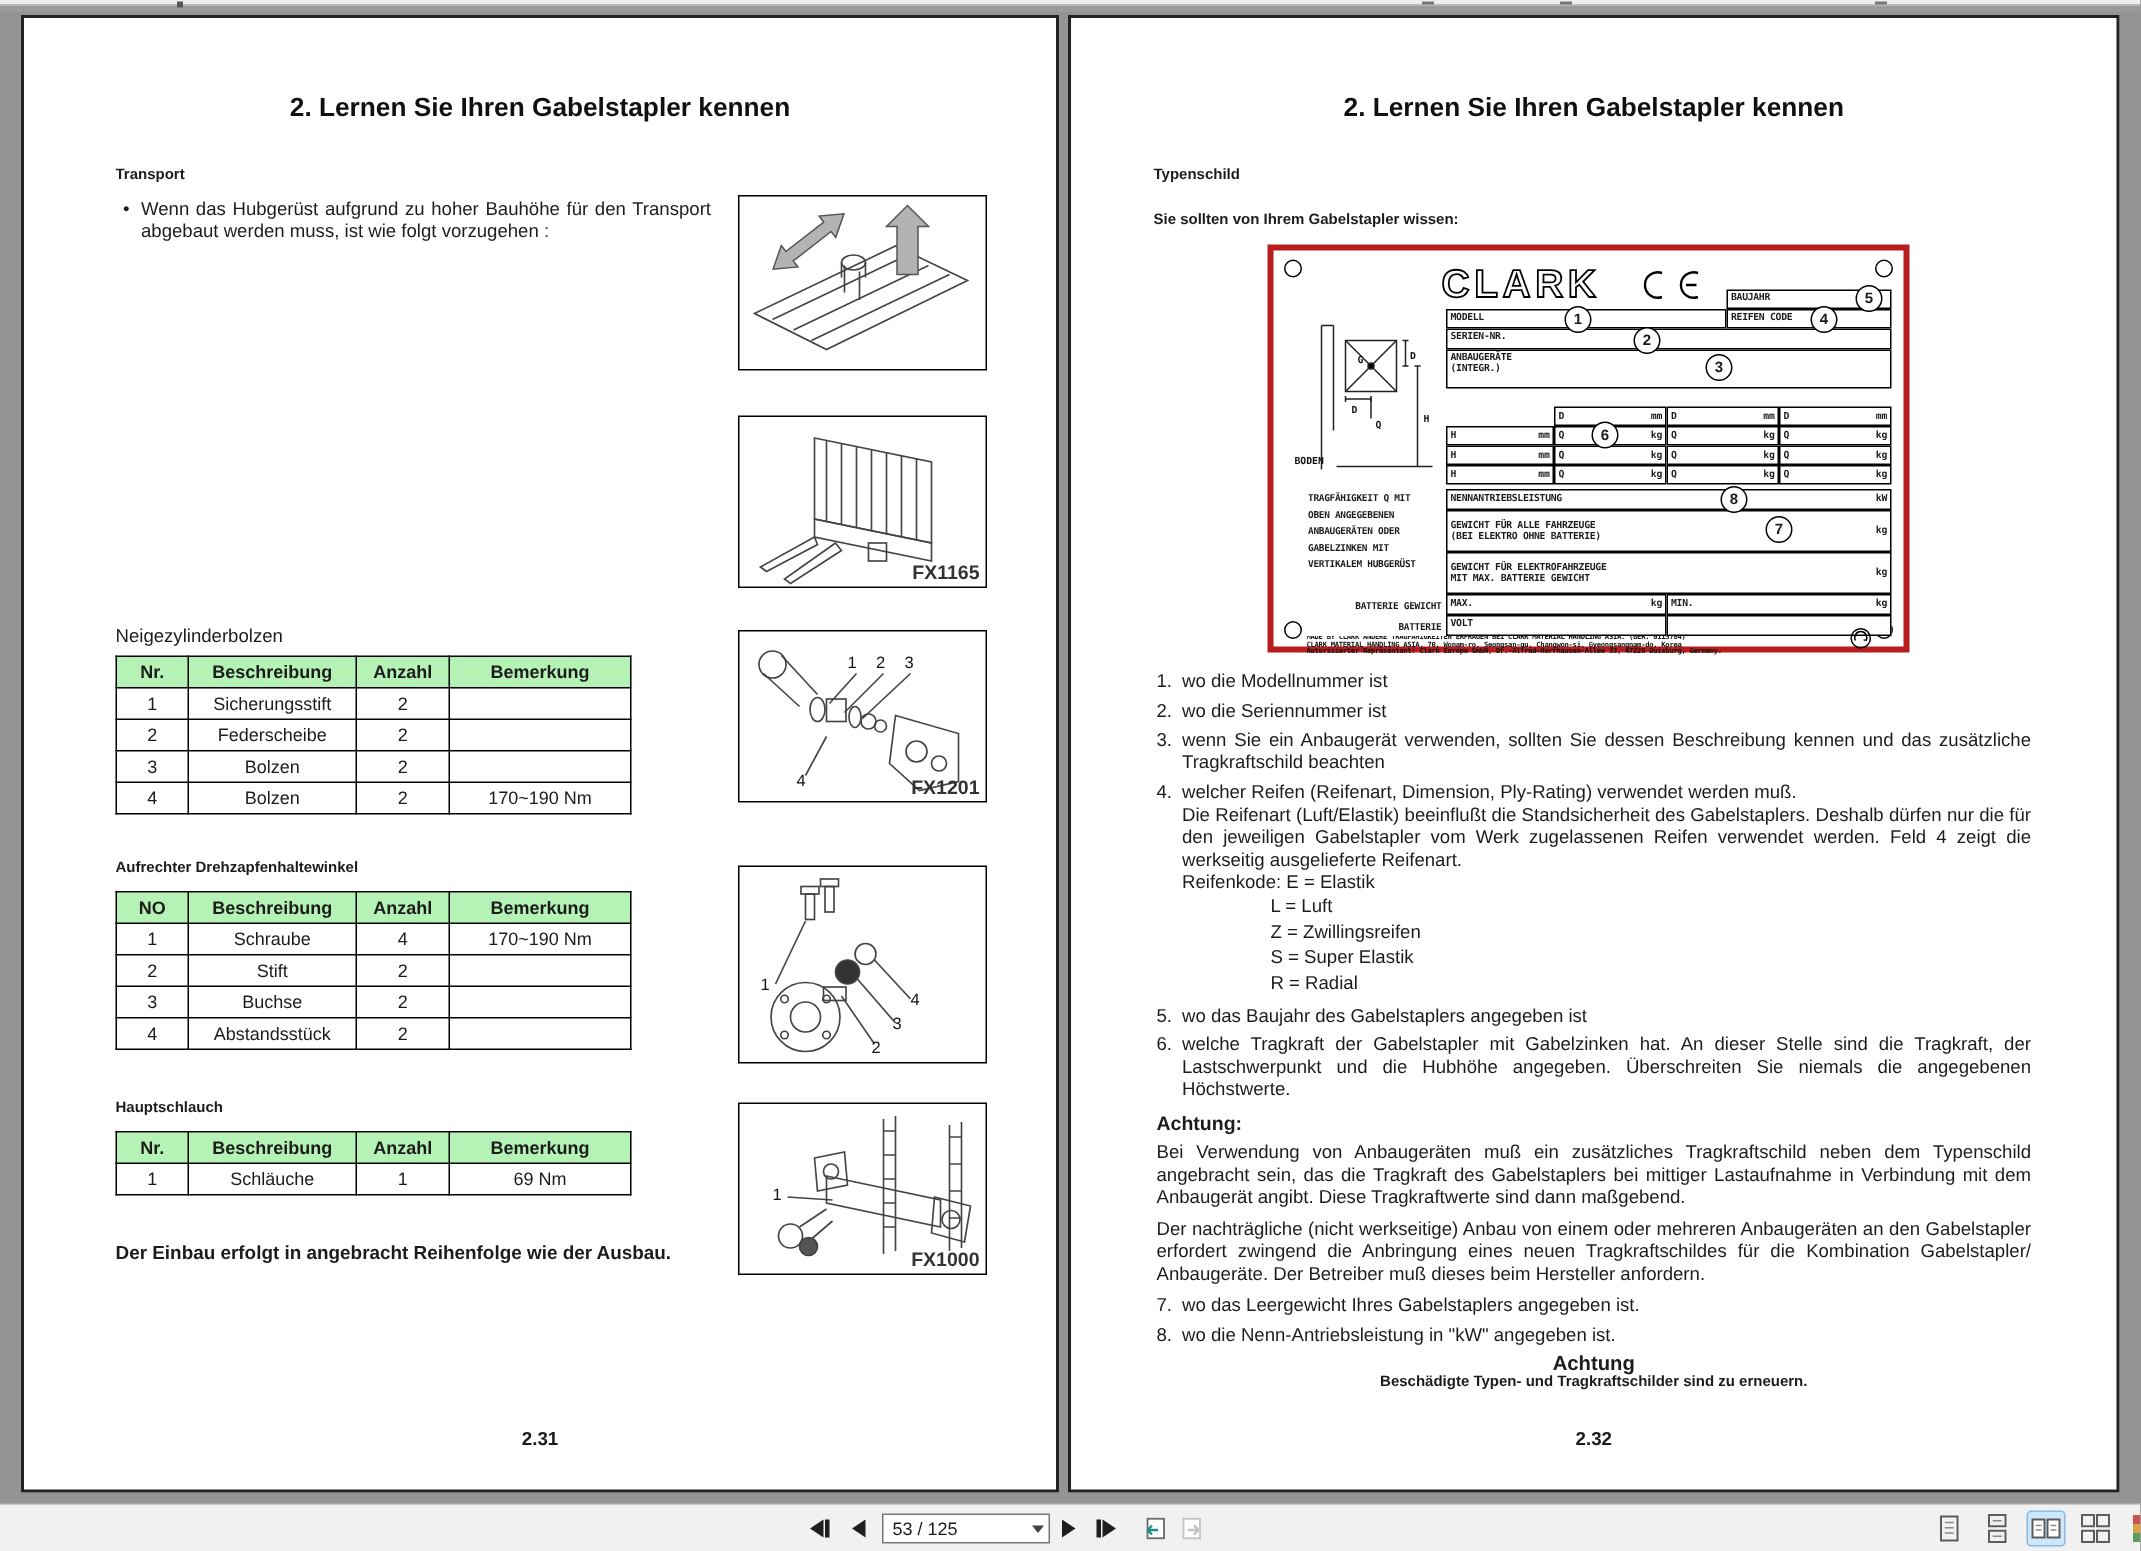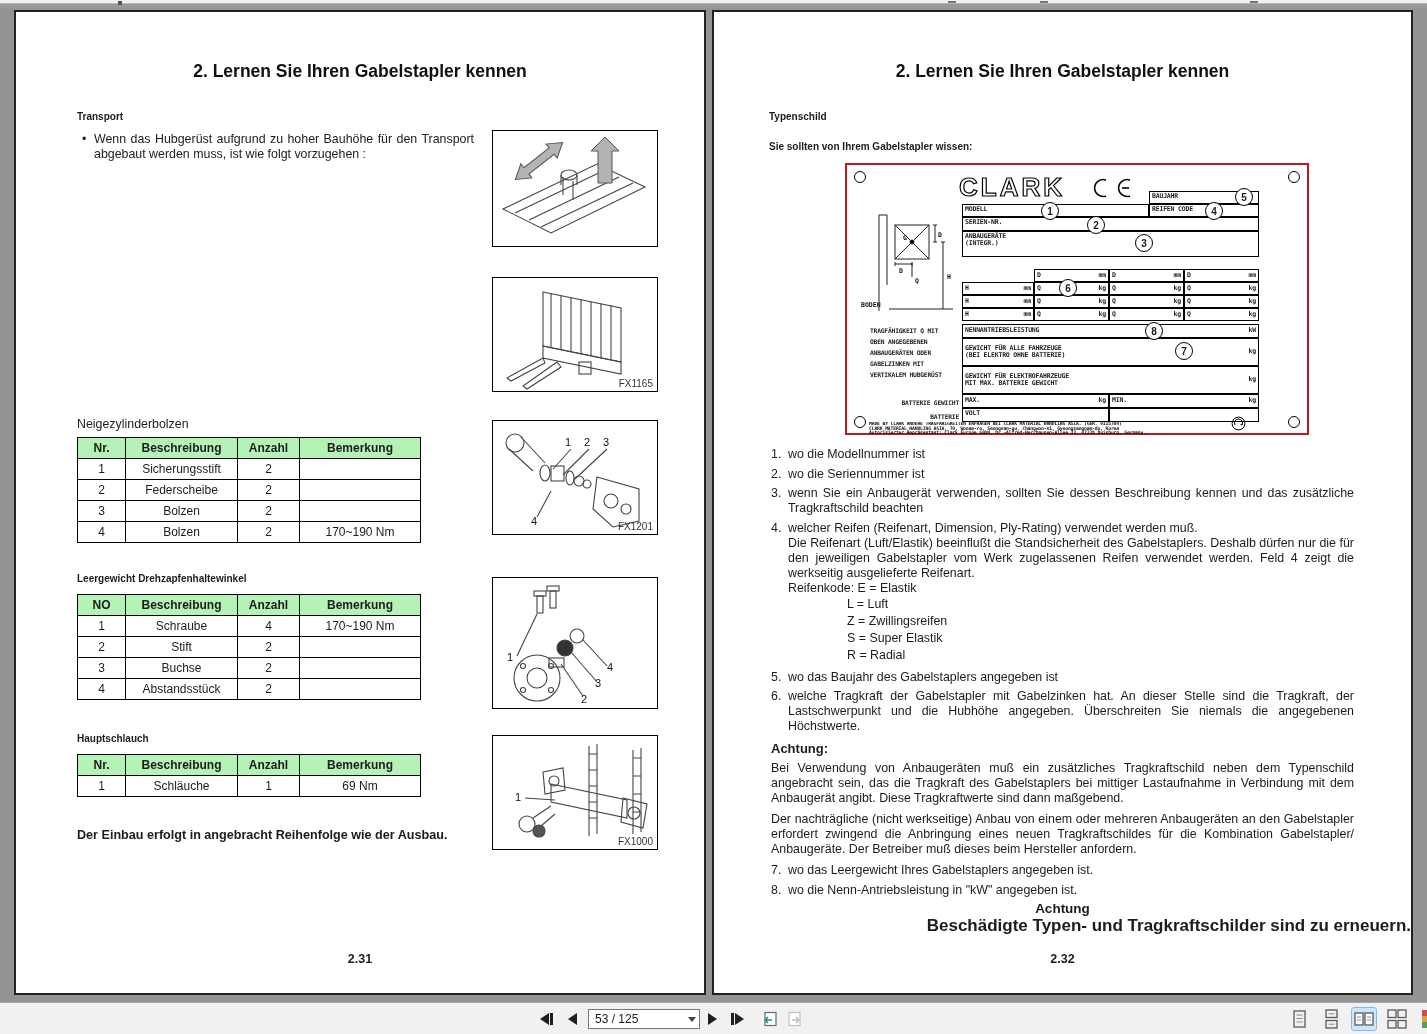--- a/index.html
+++ b/index.html
@@ -34,27 +34,27 @@
   .dtable { position:absolute; left:61px; border-collapse:collapse; background:#fff; }
   .dtable th, .dtable td { border:1px solid #000; height:20px; font-size:12px;
     text-align:center; padding:0 3px; font-weight:normal; }
   .dtable th { background:#b5f2b5;font-weight:bold; }
   .closing-note { position:absolute; left:61px; top:816px; width:400px;
     font-size:12.6px; font-weight:bold; }
 
   .fig { position:absolute; left:476px; width:166px; border:1px solid #000;
     background:#fff; box-sizing:border-box; }
   .fig svg { display:block; }
-  .fig-code { position:absolute; right:4px; bottom:2px; font-size:10px;
-    font-weight:normal; color:#333; }
+  .fig-code { position:absolute; right:4px; bottom:2px; font-size:13px;
+    font-weight:bold; color:#333; }
   .co { position:absolute; font-size:11px; color:#111; line-height:11px; }
 
   
-  #nameplate { position:absolute; left:131px; top:151px; width:464px; height:272px;
-    border:2px solid #b91c1c; box-sizing:border-box;
+  #nameplate { position:absolute; left:131px; top:151px; width:428px; height:272px;
+    border:4px solid #b91c1c; box-sizing:border-box;
     font-family:"DejaVu Sans Mono", monospace; }
   .np-hole { position:absolute; width:12px; height:12px; border:1.3px solid #000;
     border-radius:50%; box-sizing:border-box; }
   .np-box { position:absolute; border:1px solid #000; box-sizing:border-box;
     font-size:6.5px; font-weight:bold; letter-spacing:-0.2px; line-height:1.15;
     padding:1px 2px; background:#fff; }
   .np-flex { display:flex; justify-content:space-between; align-items:center; }
   .np-c { position:absolute; width:16px; height:16px; border:1.5px solid #000;
     border-radius:50%; background:#fff; display:flex; align-items:center;
     justify-content:center; font:bold 10px "Liberation Sans",sans-serif; z-index:3; }
@@ -68,21 +68,21 @@
     font-size:12.4px; line-height:15px; }
   .li { display:flex; margin-bottom:4.5px; }
   .li .num { width:17px; flex:0 0 17px; }
   .li .txt { flex:1; text-align:justify; }
   .codes { margin-left:59px; line-height:17px; }
   .ach-h { font-weight:bold; font-size:13px; margin:6px 0 5px 0; }
   .ach-p { text-align:justify; margin-bottom:6px; }
   .final-ach { position:absolute; left:0; right:0; top:889px; text-align:center;
     font-weight:bold; }
   .final-ach .t1 { font-size:13.5px; }
-  .final-ach .t2 { font-size:17px;text-align:right; }
+  .final-ach .t2 { font-size:10px; }
 
   
   #toolbar { position:absolute; left:0; top:1002px; width:1427px; height:32px;
     background:#f1f1f1; border-top:1px solid #a8a8a8; box-sizing:border-box;padding-left:13px; }
   .tb-btn { position:absolute; top:7px; height:18px; display:flex; align-items:center;
     gap:1px; cursor:default; }
   .tri-l { width:0; height:0; border-top:6px solid transparent;
     border-bottom:6px solid transparent; border-right:9px solid #1f1f1f; }
   .tri-r { width:0; height:0; border-top:6px solid transparent;
     border-bottom:6px solid transparent; border-left:9px solid #1f1f1f; }
@@ -157,21 +157,21 @@
         </tr>
     <tr>
           <td>4</td>
           <td>Bolzen</td>
           <td>2</td>
           <td>170~190 Nm</td>
         </tr>
   </tbody>
     </table>
 
-  <div class="h-bold" style="left:61px; top:561px;">Leergewicht Drehzapfenhaltewinkel</div>
+  <div class="h-bold" style="left:61px; top:561px;">Aufrechter Drehzapfenhaltewinkel</div>
   <table class="dtable" style="top:582px;">
     <colgroup>
         <col style="width:48px">
         <col style="width:112px">
         <col style="width:62px">
         <col style="width:121px">
       </colgroup>
     <tbody>
         <tr>
       <th>NO</th>

